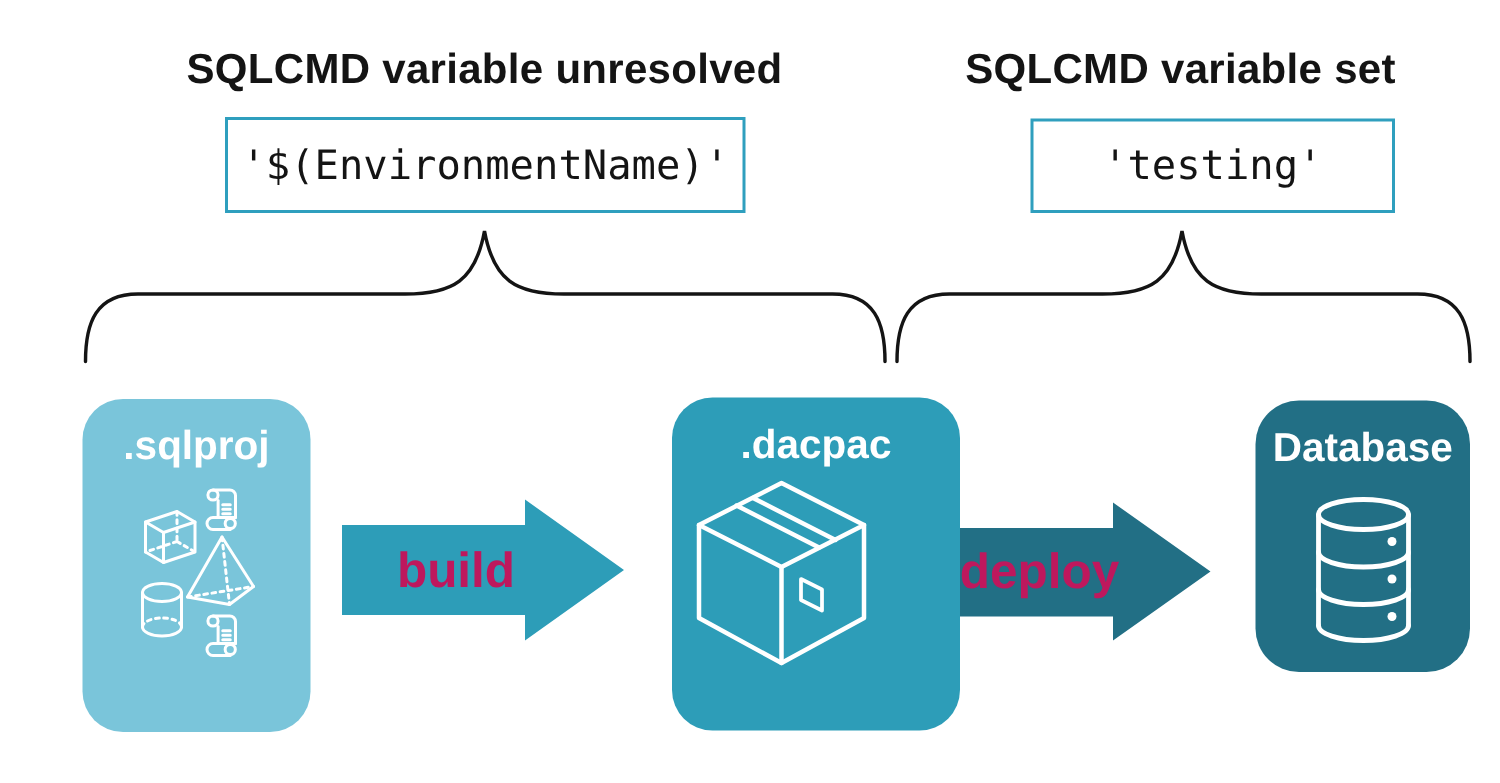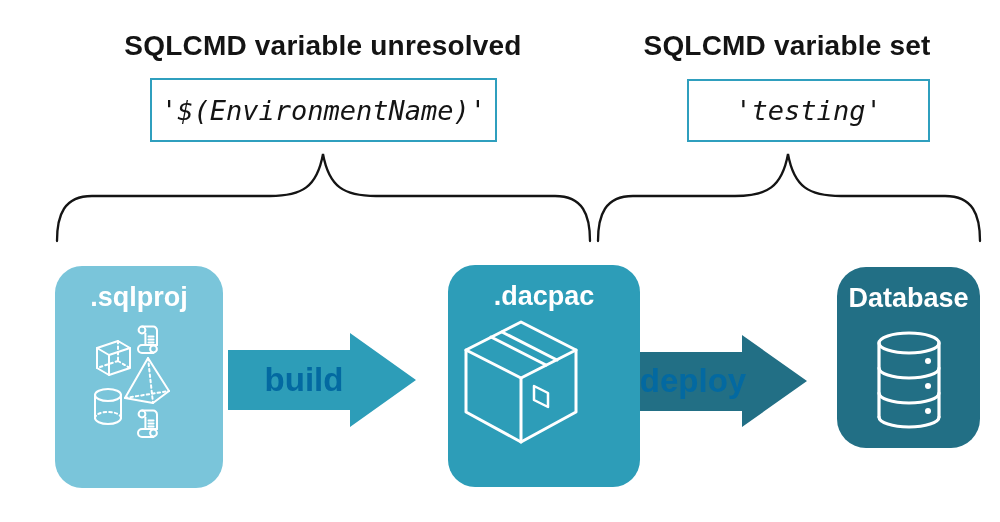--- a/index.html
+++ b/index.html
@@ -12,45 +12,45 @@
   .heading{
     position:absolute;width:420px;text-align:center;
     font-weight:700;font-size:28px;line-height:1.1;
     color:var(--ink,#111111);letter-spacing:.2px;
   }
   .heading.left{left:93px;top:31px;}
   .heading.right{left:557px;top:31px;}
   .codebox{
     position:absolute;box-sizing:border-box;background:#ffffff;
     border:2px solid var(--box-border,#2F9FBE);
-    display:flex;align-items:center;justify-content:center;font-style:italic;
+    display:flex;align-items:center;justify-content:center;
   }
   .codebox.left{left:130px;top:78px;width:347px;height:64px;}
   .codebox.right{left:667px;top:79px;width:243px;height:63px;}
   .codebox span{
     font-family:"DejaVu Sans Mono",monospace;
     font-size:27px;color:var(--ink,#111111);white-space:pre;
   }
   svg.overlay{position:absolute;left:0;top:0;width:1000px;height:522px;}
   .brace{stroke:var(--ink,#1a1a1a);stroke-width:2.3;fill:none;stroke-linecap:round;}
   .arrow-build{fill:var(--mid-teal,#2D9DB8);}
   .arrow-deploy{fill:var(--dark-teal,#226F85);}
   .card{position:absolute;border-radius:27px;}
-  .card.sqlproj{left:35px;top:266px;width:168px;height:222px;background:var(--light-blue,#7AC5DA);}
+  .card.sqlproj{left:35px;top:266px;width:152px;height:222px;background:var(--light-blue,#7AC5DA);}
   .card.dacpac{left:428px;top:265px;width:144px;height:222px;background:var(--mid-teal,#2D9DB8);padding-left:48px;}
   .card.database{left:817px;top:267px;width:143px;height:181px;background:var(--dark-teal,#226F85);border-radius:29px;}
   .card-label{
     position:absolute;top:17px;left:0;right:0;text-align:center;
     color:#ffffff;font-weight:700;font-size:27px;line-height:1.1;
   }
   .card svg{position:absolute;}
   .icon-stroke{stroke:#ffffff;fill:none;stroke-linecap:round;stroke-linejoin:round;}
   .arrow-label{
     position:absolute;transform:translate(-50%,-50%);
-    color:#0369a1;font-weight:700;font-size:33px;white-space:nowrap;
+    color:#be185d;font-weight:700;font-size:33px;white-space:nowrap;
   }
   .arrow-label.build{left:284px;top:380px;}
   .arrow-label.deploy{left:673px;top:381px;}
 </style>
 </head>
 <body>
 
 <div class="canvas">
 
   <div class="heading left">SQLCMD variable unresolved</div>

